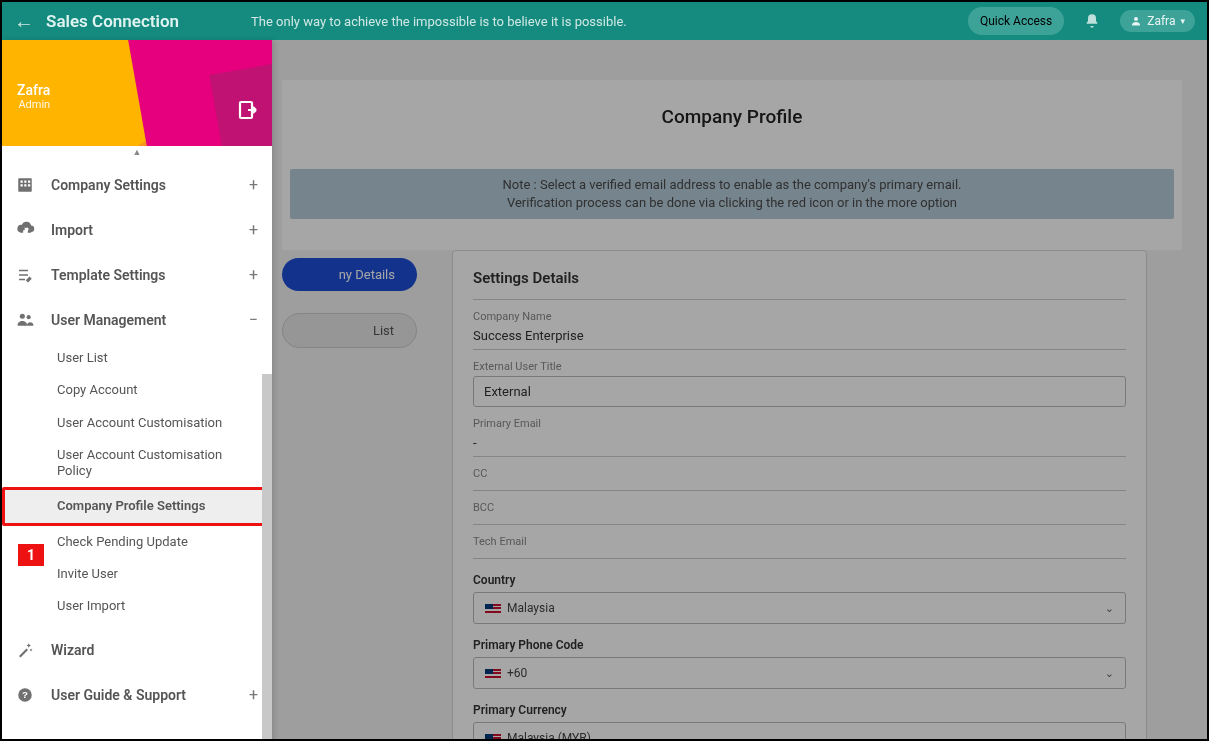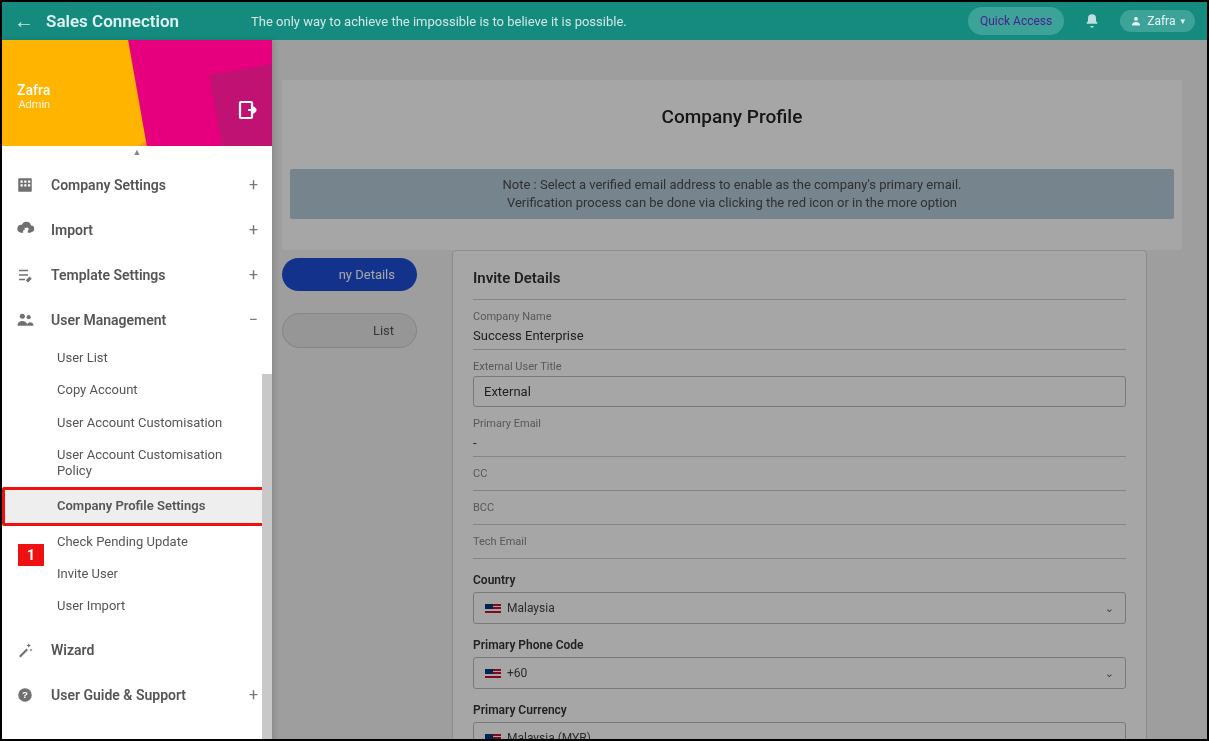--- a/index.html
+++ b/index.html
@@ -4,21 +4,21 @@
 <style>
 * { box-sizing: border-box; margin: 0; padding: 0; }
 body { font-family: Roboto, -apple-system, sans-serif; width: 1209px; height: 741px; position: relative; overflow: hidden; border: 2px solid #000; }
 
 
 .topbar { height: 38px; background: #158b7f; display: flex; align-items: center; color: #fff; padding: 0 12px; gap: 12px; }
 .topbar .back-arrow { font-size: 20px; color: #cfe8e5; cursor: pointer; }
 .topbar .brand { font-weight: 600; font-size: 17px; color: #dff3f1; }
 .topbar .tagline { font-size: 13px; color: #cfe8e5; font-weight: 400; margin-left: 60px; }
 .topbar .spacer { flex: 1; }
-.topbar .qa-btn { background: #3da399; color: #4c1d95; padding: 7px 12px; border-radius: 14px; font-size: 12px; cursor: pointer; }
+.topbar .qa-btn { background: #3da399; color: #000000; padding: 7px 12px; border-radius: 14px; font-size: 12px; cursor: pointer; }
 .topbar .bell { color: #bfe0dc; font-size: 17px; margin: 0 8px; }
 .topbar .user-pill { background: #3da399; color: #e8f4f2; padding: 4px 10px; border-radius: 14px; font-size: 12px; display: flex; align-items: center; gap: 5px; cursor: pointer; }
 
 
 .body-area { position: relative; height: 703px; }
 
 
 .content-bg { position: absolute; inset: 0; background: #f3f3f3; }
 .dim-overlay { position: absolute; inset: 0; background: rgba(0,0,0,0.35); z-index: 4; }
 .canvas { position: absolute; left: 280px; right: 25px; top: 40px; background: #fff; border-radius: 3px; padding: 15px 0; z-index: 2; }
@@ -98,21 +98,21 @@
       <div>Verification process can be done via clicking the red icon or in the more option</div>
     </div>
   </div>
 
   <div class="inner-tabs">
     <div class="tab-pill tab-active">ny Details</div>
     <div class="tab-pill tab-inactive">List</div>
   </div>
 
   <div class="card">
-    <h3>Invite Details</h3>
+    <h3>Settings Details</h3>
 
     <div class="field-lbl">Company Name</div>
     <div class="field-val">Success Enterprise</div>
 
     <div class="field-lbl">External User Title</div>
     <div class="inputish">External</div>
 
     <div class="field-lbl">Primary Email</div>
     <div class="field-val">-</div>
 

